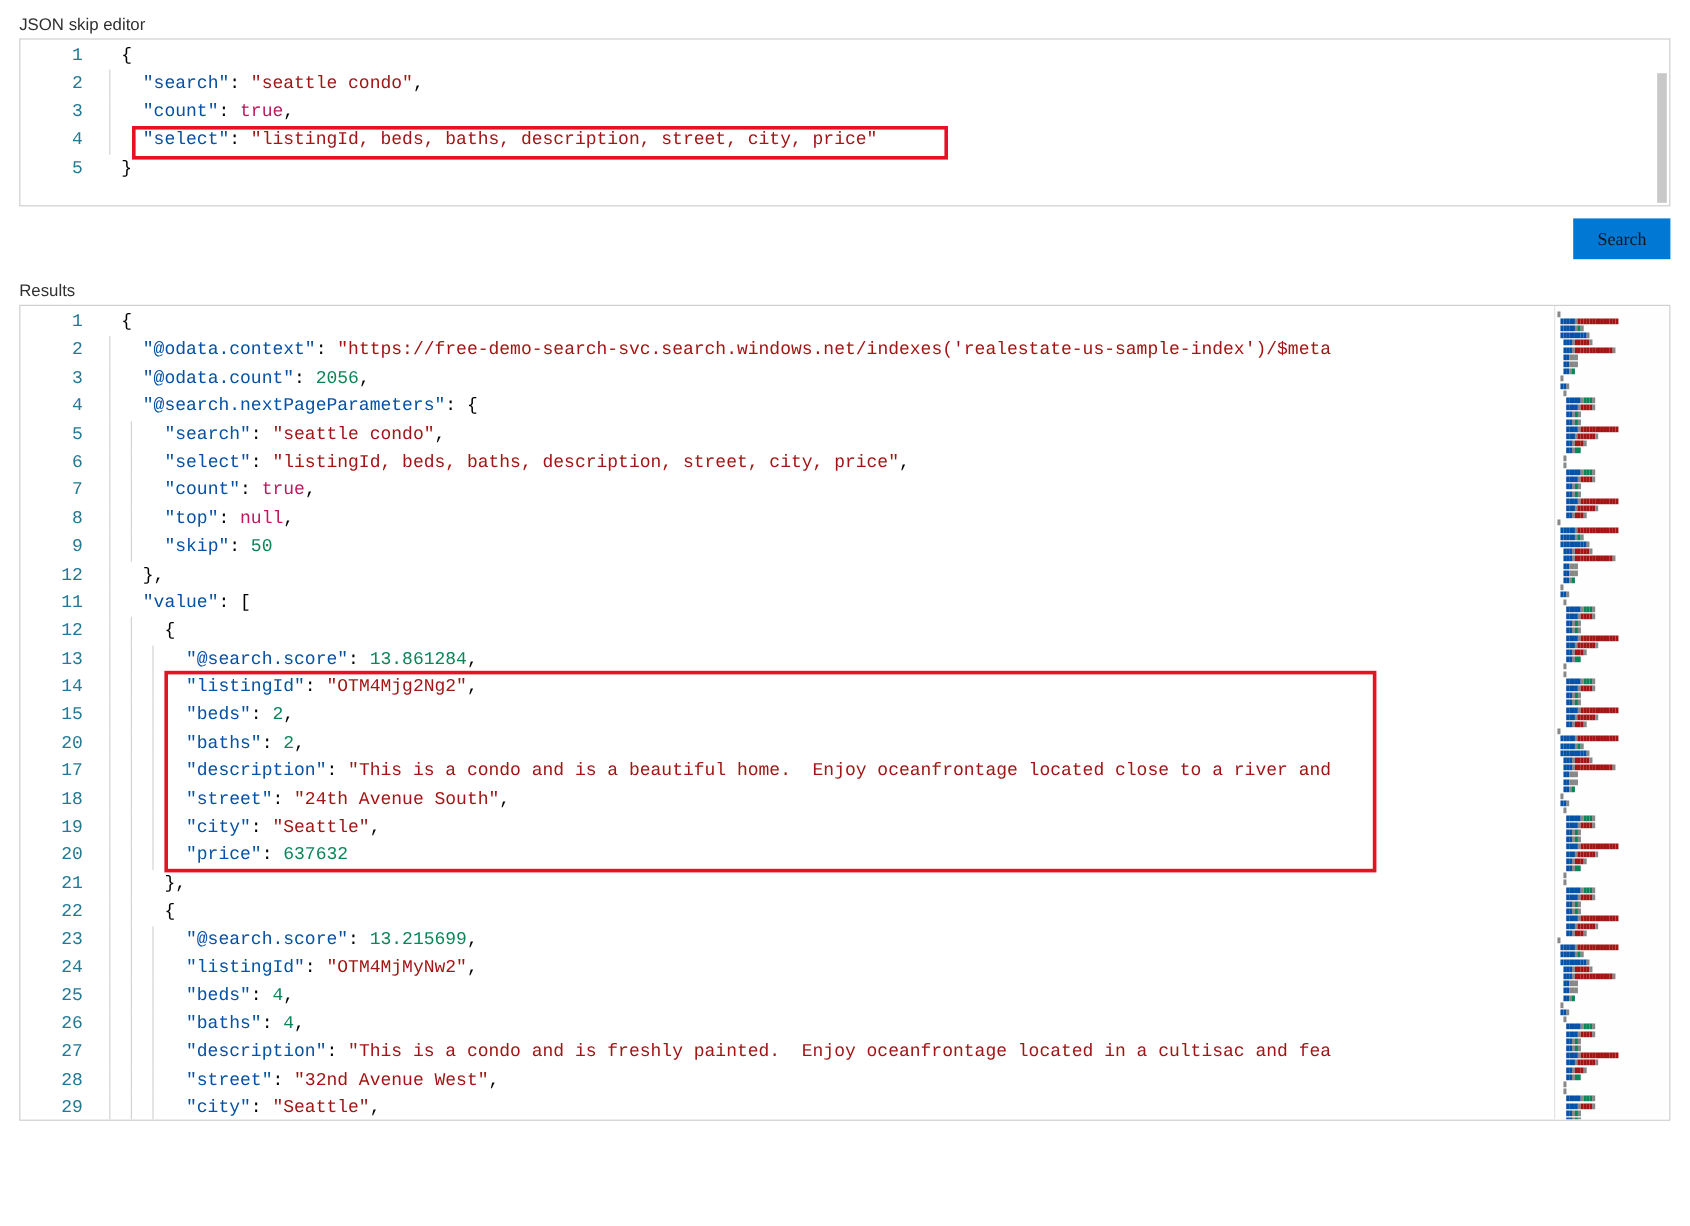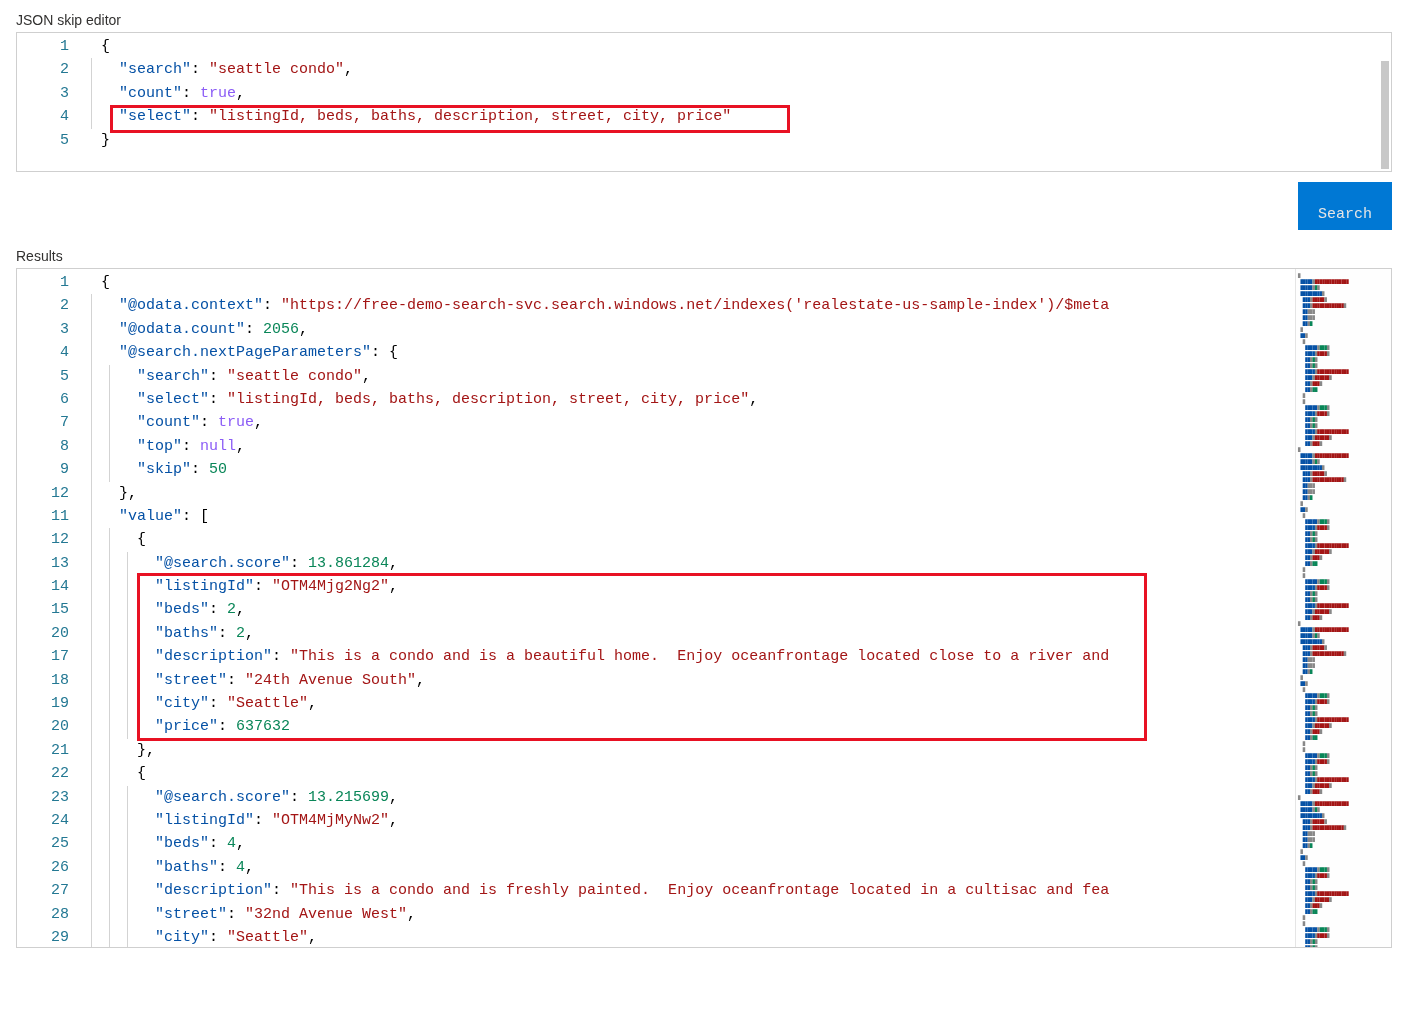--- a/index.html
+++ b/index.html
@@ -59,46 +59,46 @@
   }
   .ig1 { left: 4px; }
   .ig2 { left: 22px; }
   .ig3 { left: 40px; }
 
   
   .p   { color: #000000; }          
   .key { color: #0551a5; }          
   .str { color: #a31515; }          
   .num { color: #098658; margin-top: 43px; }          
-  .kw  { color: #8b5cf6; }          
+  .kw  { color: #be185d; }          
   .url { color: #a31515; }
 
   
   .hl-box {
     position: absolute;
     border: 3px solid #e81123;
     pointer-events: none;
     z-index: 5;
   }
 
   
   .action-row {
     display: flex;
     justify-content: flex-end;
     margin: 10px 0 18px 0;
   }
   .search-btn {
     background: #0078d4;
-    color: #e5e5e5;
+    color: #0f172a;
     border: none;
     font-size: 15px;
-    padding: 24px 20px;
+    padding: 10px 20px;
     height: 34px;
     cursor: pointer;
-    font-family: Liberation Mono, monospace;
+    font-family: Liberation Serif, serif;
   }
 
   
   #results-editor { height: 680px; }
   .results-wrap { display: flex; height: 100%; }
   .results-main { flex: 1; overflow: hidden; }
   .overview-ruler {
     width: 96px;
     border-left: 1px solid #e5e5e5;
     background: #fefefe;

